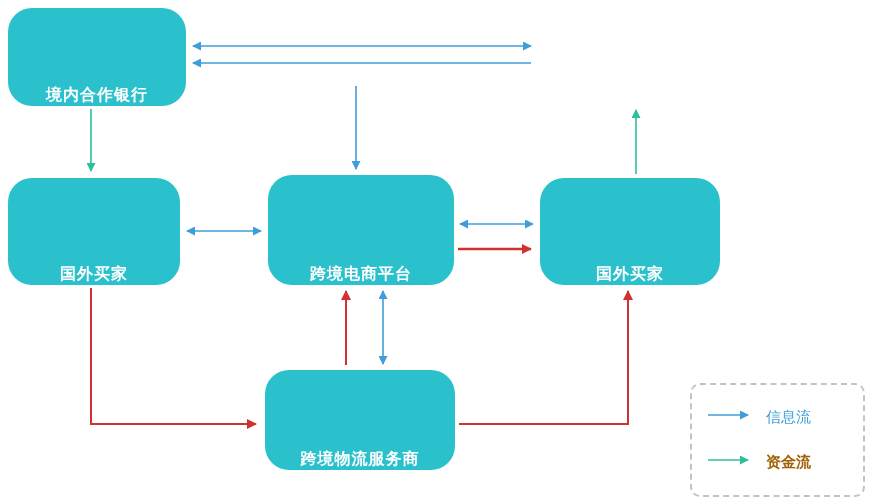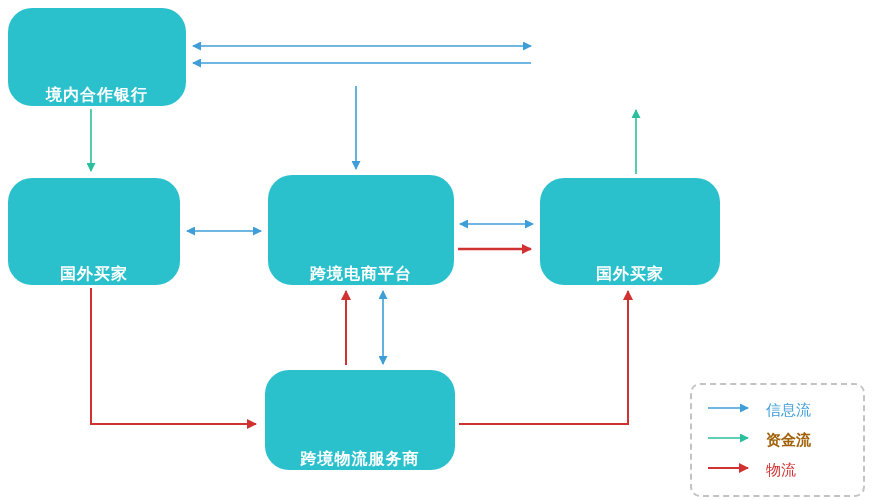--- a/index.html
+++ b/index.html
@@ -112,21 +112,15 @@
         <line class="s-info" x1="2" y1="7" x2="42" y2="7" marker-end="url(#mb)"></line>
       </svg>
       <span class="legend-label t-info">信息流</span>
     </div>
     <div class="legend-row">
       <svg width="52" height="14">
         <line class="s-fund" x1="2" y1="7" x2="42" y2="7" marker-end="url(#mg)"></line>
       </svg>
       <span class="legend-label t-fund">资金流</span>
     </div>
-    <div class="legend-row">
-      <svg width="52" height="14">
-        <line class="s-log" x1="2" y1="7" x2="42" y2="7" marker-end="url(#mr)"></line>
-      </svg>
-      <span class="legend-label t-log">物流</span>
-    </div>
   </div>
 
 </div>
 
 </body></html>

